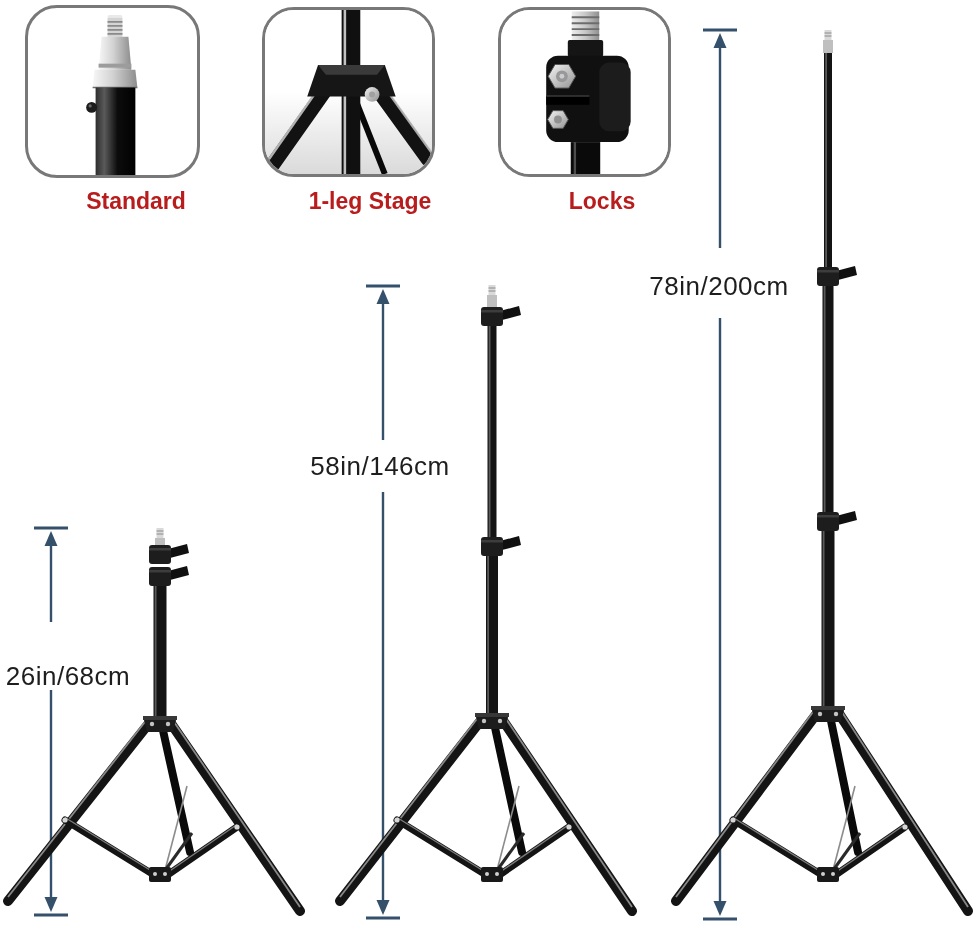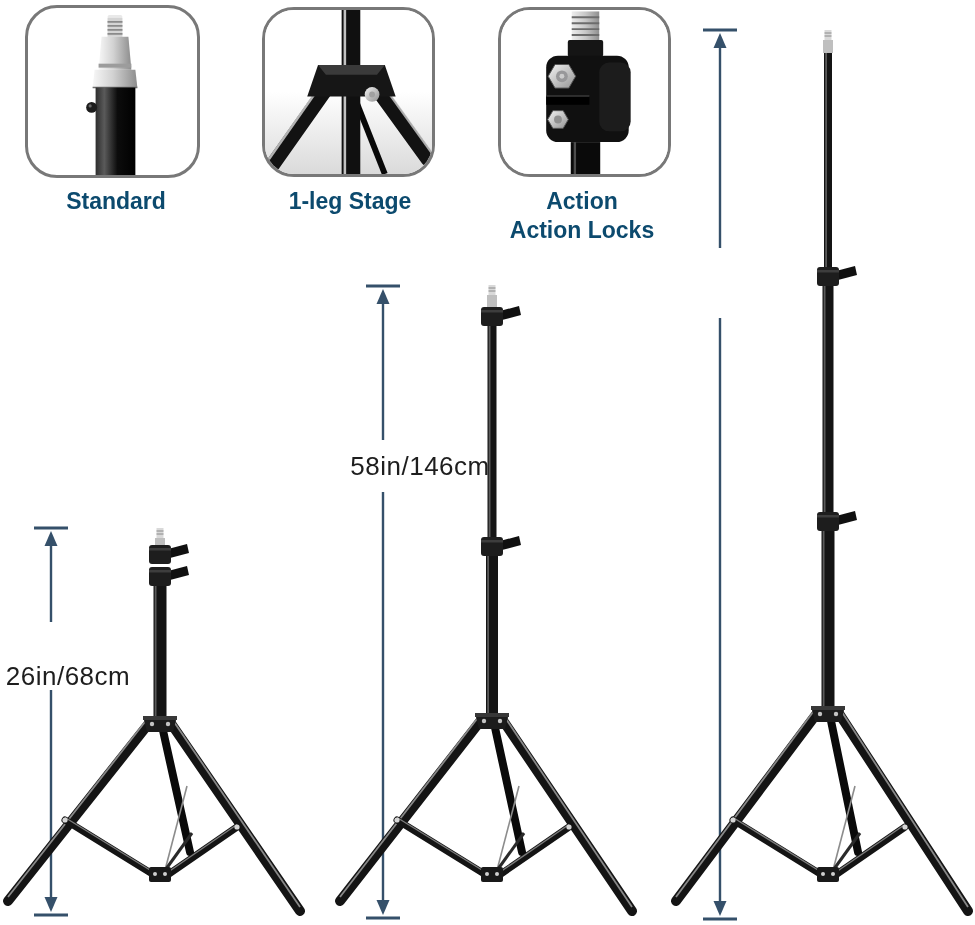--- a/index.html
+++ b/index.html
@@ -11,31 +11,31 @@
   .inset{
     position:absolute;box-sizing:border-box;background:#fff;
     border:3px solid #787878;border-radius:32px;overflow:hidden;
   }
   .inset svg{display:block;width:100%;height:100%;}
   .inset1{left:25px;top:5px;width:175px;height:173px;}
   .inset2{left:262px;top:7px;width:173px;height:170px;}
   .inset3{left:498px;top:7px;width:173px;height:170px;}
   .caption{
     position:absolute;transform:translateX(-50%);text-align:center;
-    font-weight:bold;font-size:23px;line-height:29px;color:#0c4a6e;white-space:nowrap;
+    font-weight:bold;font-size:23px;line-height:29px;color:#b91c1c;white-space:nowrap;margin-left:20px;
   }
   .c1{left:116px;top:187px;}
   .c2{left:350px;top:187px;}
   .c3{left:582px;top:187px;}
   .measure{
     position:absolute;transform:translateX(-50%);
     font-size:26px;color:#1e1e1e;white-space:nowrap;letter-spacing:0.5px;
   }
   .m1{left:68px;top:661px;}
-  .m2{left:380px;top:451px;margin-left:40px;}
+  .m2{left:380px;top:451px;}
   .m3{left:719px;top:271px;}
 </style>
 </head>
 <body>
 
 <div class="canvas">
 
   <svg id="scene" class="scene" viewBox="0 0 975 925">
       <g>
         <line x1="34" y1="528" x2="68" y2="528" stroke="#35506a" stroke-width="3"></line>
@@ -166,20 +166,21 @@
         <rect x="817" y="267" width="22" height="19" rx="3" fill="#1d1d1d"></rect>
         <rect x="817" y="270" width="22" height="2.5" fill="#3d3d3d"></rect>
         <polygon points="836,516 855,511 857,520 838,525" fill="#101010"></polygon>
         <rect x="817" y="512" width="22" height="19" rx="3" fill="#1d1d1d"></rect>
         <rect x="817" y="515" width="22" height="2.5" fill="#3d3d3d"></rect>
       </g>
     </svg>
 
   <div class="measure m1">26in/68cm</div>
   <div class="measure m2">58in/146cm</div>
+  <div class="measure m3">78in/200cm</div>
 
   <div class="inset inset1">
     <svg viewBox="0 0 170 168" preserveAspectRatio="xMidYMid slice">
       <defs>
         <linearGradient id="g-stud" x1="0" y1="0" x2="1" y2="0">
           <stop offset="0" stop-color="#f7f7f7"></stop>
             <stop offset="0.45" stop-color="#d2d2d2"></stop>
             <stop offset="1" stop-color="#8c8c8c"></stop>
         </linearGradient>
         <linearGradient id="g-pole1" x1="0" y1="0" x2="1" y2="0">
@@ -272,17 +273,16 @@
     </svg>
   </div>
 
   <div class="caption c1">
     <div>Standard</div>
   </div>
   <div class="caption c2">
     <div>1-leg Stage</div>
   </div>
   <div class="caption c3">
-    <div>Action</div>
-    <div>Action Locks</div>
+    <div>Locks</div>
   </div>
 
 </div>
 
 </body></html>

